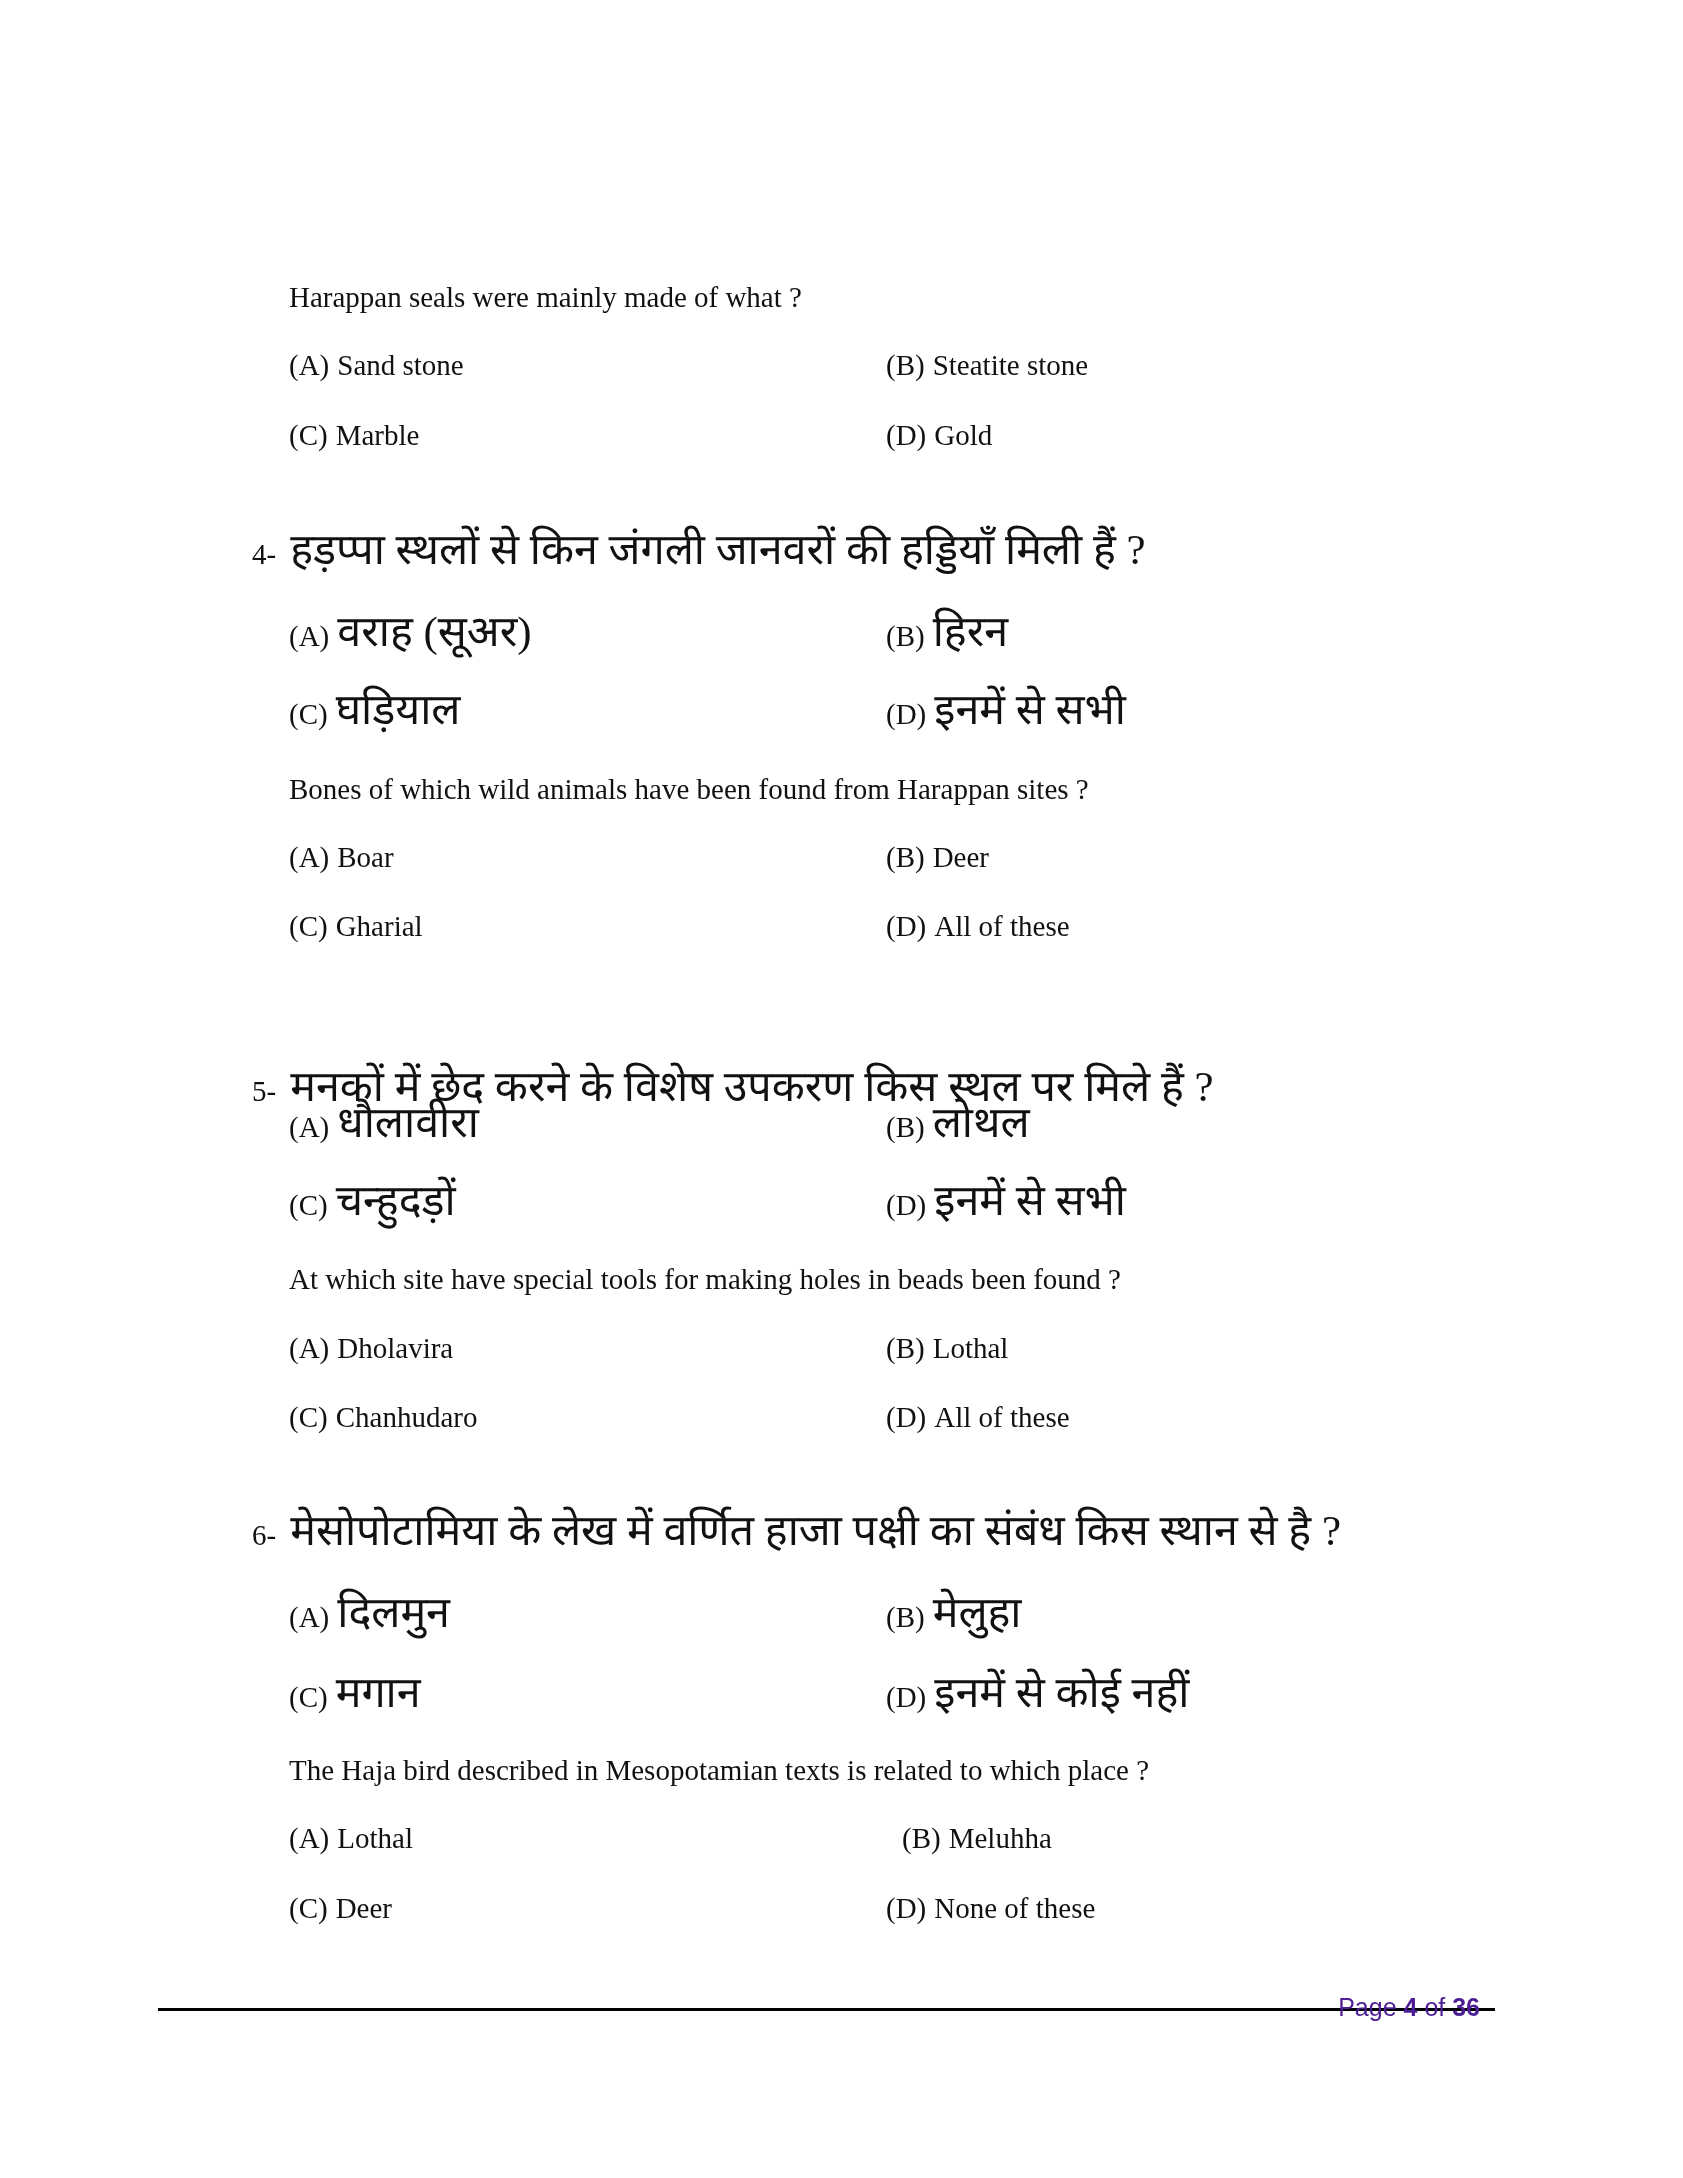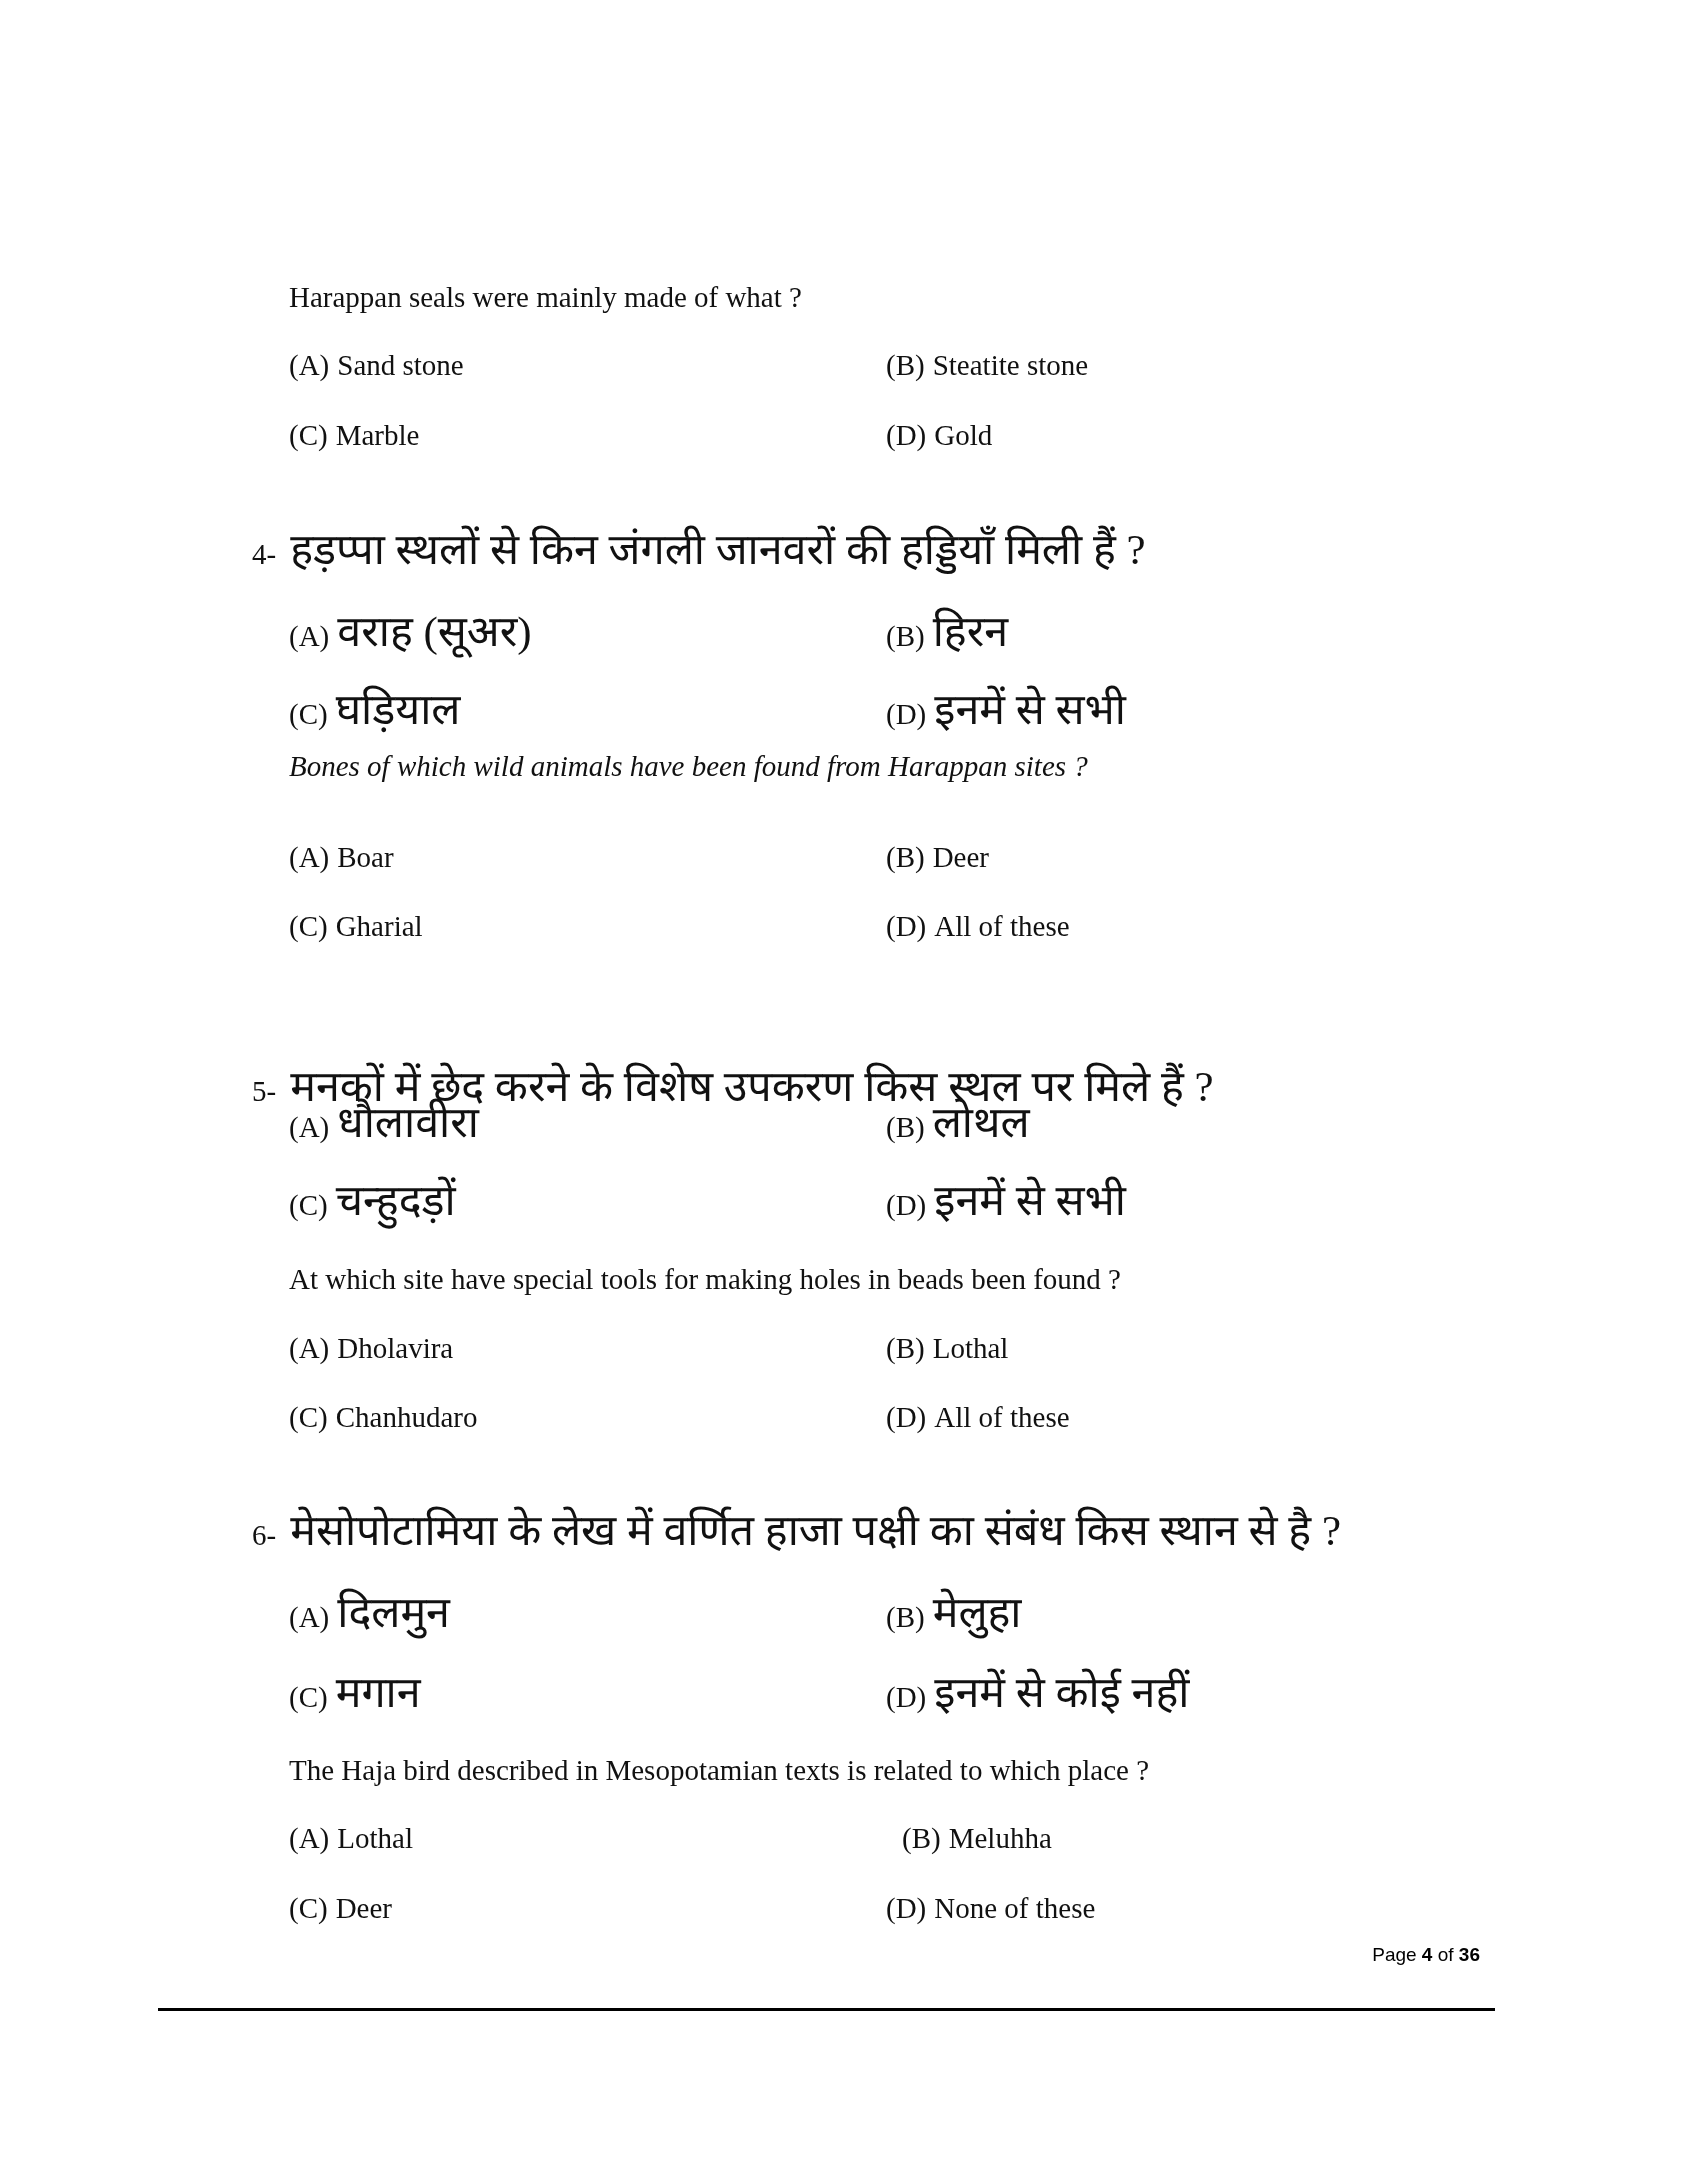--- a/index.html
+++ b/index.html
@@ -3,38 +3,38 @@
 <meta charset="utf-8">
 <style>
   html, body { margin:0; padding:0; background:#ffffff; }
   body { width:1683px; height:2178px; position:relative; overflow:hidden;
          font-family:"Liberation Serif", "DejaVu Serif", serif; color:#111; }
   .line { position:absolute; white-space:nowrap; font-size:29px; line-height:36px; }
   .hi { font-size:43px; }
   .qnum { margin-right:14px; }
   .lbl { margin-right:8px; }
   .rule { position:absolute; left:158px; top:2008px; width:1337px; height:3px; background:#000; }
-  .footer { position:absolute; right:203px; top:1944px; font-family:"Liberation Sans","DejaVu Sans",sans-serif; font-size:19px; color:#000000; }
+  .footer { position:absolute; right:203px; top:1993px; font-family:"Liberation Sans","DejaVu Sans",sans-serif; font-size:25px; color:#4c1d95; }
   .footer b { font-weight:bold; }
 </style>
 </head>
 <body>
 
 <div class="line" style="left:289px;top:279px;">Harappan seals were mainly made of what ?</div>
 <div class="line" style="left:289px;top:347px;"><span class="lbl">(A)</span><span>Sand stone</span></div>
 <div class="line" style="left:886px;top:347px;"><span class="lbl">(B)</span><span>Steatite stone</span></div>
 <div class="line" style="left:289px;top:417px;"><span class="lbl">(C)</span><span>Marble</span></div>
 <div class="line" style="left:886px;top:417px;"><span class="lbl">(D)</span><span>Gold</span></div>
 
 <div class="line" style="left:252px;top:532px;"><span class="qnum">4-</span><span class="hi">हड़प्पा स्थलों से किन जंगली जानवरों की हड्डियाँ मिली हैं ?</span></div>
 <div class="line" style="left:289px;top:614px;"><span class="lbl">(A)</span><span class="hi">वराह (सूअर)</span></div>
 <div class="line" style="left:886px;top:614px;"><span class="lbl">(B)</span><span class="hi">हिरन</span></div>
 <div class="line" style="left:289px;top:692px;"><span class="lbl">(C)</span><span class="hi">घड़ियाल</span></div>
 <div class="line" style="left:886px;top:692px;"><span class="lbl">(D)</span><span class="hi">इनमें से सभी</span></div>
-<div class="line" style="left:289px;top:748px;font-style:italic;">Bones of which wild animals have been found from Harappan sites ?</div>
+<div class="line" style="left:289px;top:771px;">Bones of which wild animals have been found from Harappan sites ?</div>
 <div class="line" style="left:289px;top:839px;"><span class="lbl">(A)</span><span>Boar</span></div>
 <div class="line" style="left:886px;top:839px;"><span class="lbl">(B)</span><span>Deer</span></div>
 <div class="line" style="left:289px;top:908px;"><span class="lbl">(C)</span><span>Gharial</span></div>
 <div class="line" style="left:886px;top:908px;"><span class="lbl">(D)</span><span>All of these</span></div>
 
 <div class="line" style="left:252px;top:1023px;margin-top:46px;"><span class="qnum">5-</span><span class="hi">मनकों में छेद करने के विशेष उपकरण किस स्थल पर मिले हैं ?</span></div>
 <div class="line" style="left:289px;top:1105px;"><span class="lbl">(A)</span><span class="hi">धौलावीरा</span></div>
 <div class="line" style="left:886px;top:1105px;"><span class="lbl">(B)</span><span class="hi">लोथल</span></div>
 <div class="line" style="left:289px;top:1183px;"><span class="lbl">(C)</span><span class="hi">चन्हुदड़ों</span></div>
 <div class="line" style="left:886px;top:1183px;"><span class="lbl">(D)</span><span class="hi">इनमें से सभी</span></div>

